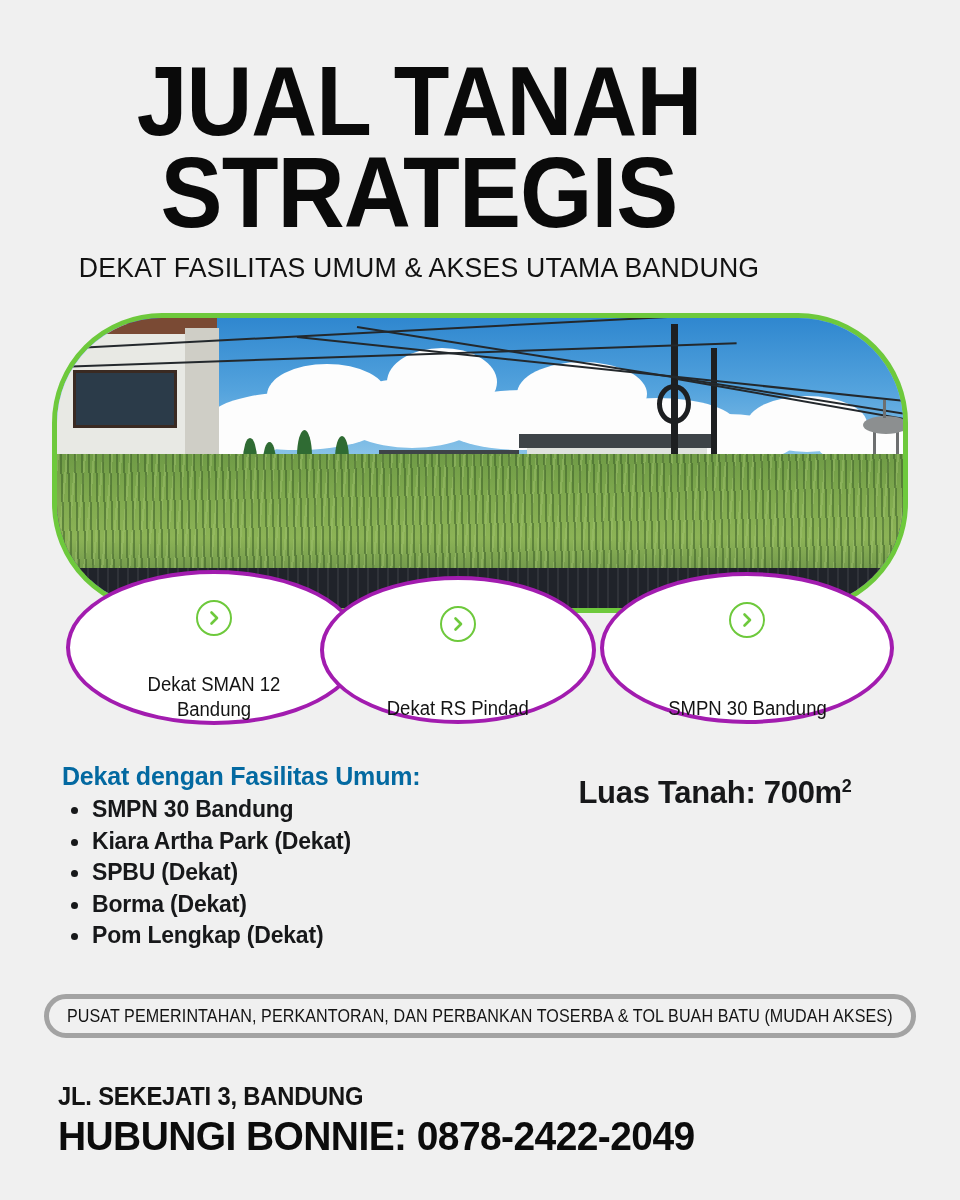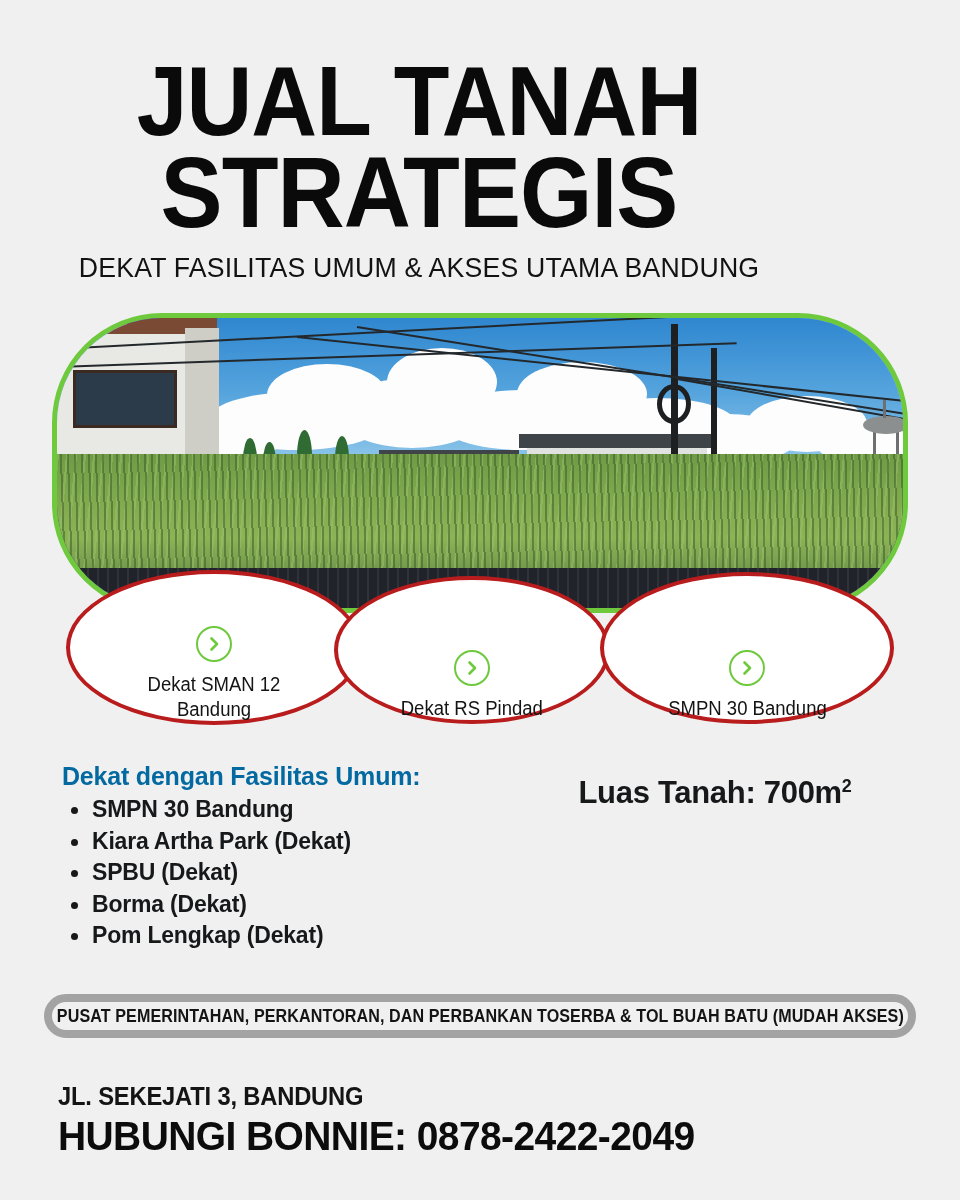--- a/index.html
+++ b/index.html
@@ -142,30 +142,30 @@
   }
 
   
   .bubbles {
     position: absolute;
     left: 0; top: 570px; width: 960px; height: 160px;
   }
   .bubble {
     position: absolute;
     background: #ffffff;
-    border: 4px solid #b91c1c;
+    border: 4px solid #a21caf;
     border-radius: 50%;
     display: flex;
     flex-direction: column;
     align-items: center;
-    justify-content: flex-end;
+    justify-content: space-between;
     padding-top: 26px;
   }
   .bubble.b1 { left: 66px;  top: 0;   width: 296px; height: 155px; }
-  .bubble.b2 { left: 334px; top: 6px; width: 276px; height: 148px; }
+  .bubble.b2 { left: 320px; top: 6px; width: 276px; height: 148px; }
   .bubble.b3 { left: 600px; top: 2px; width: 294px; height: 152px; }
   .chev-circle {
     width: 36px; height: 36px;
     border: 2.5px solid #6ec93c;
     border-radius: 50%;
     display: flex; align-items: center; justify-content: center;
     flex: none;
   }
   .chev-circle svg { display:block; }
   .bubble-label {
@@ -224,24 +224,24 @@
     line-height: 1.34;
     letter-spacing: -0.3px;
   }
   .spec-line sup { font-size: 0.58em; vertical-align: super; }
 
   
   .pill {
     position: absolute;
     left: 44px; top: 994px;
     width: 872px; height: 44px;
-    border: 8px solid #a3a3a3;
+    border: 5px solid #a3a3a3;
     border-radius: 24px;
     background: #f0f0f0;
-    display: flex; align-items: center; justify-content: center; font-weight: bold;
+    display: flex; align-items: center; justify-content: center;
   }
   .pill-text {
     font-size: 17.5px;
     color: #141414;
     white-space: nowrap;
     transform: scaleX(0.92);
     letter-spacing: 0.1px;
   }
 
   

